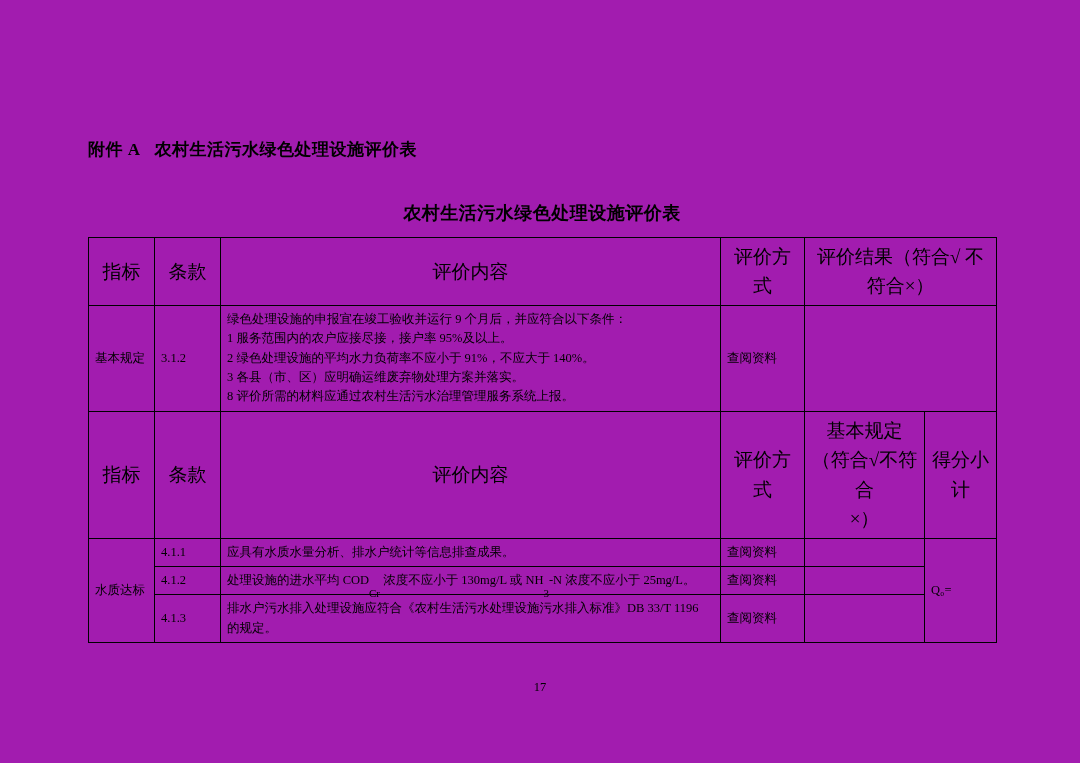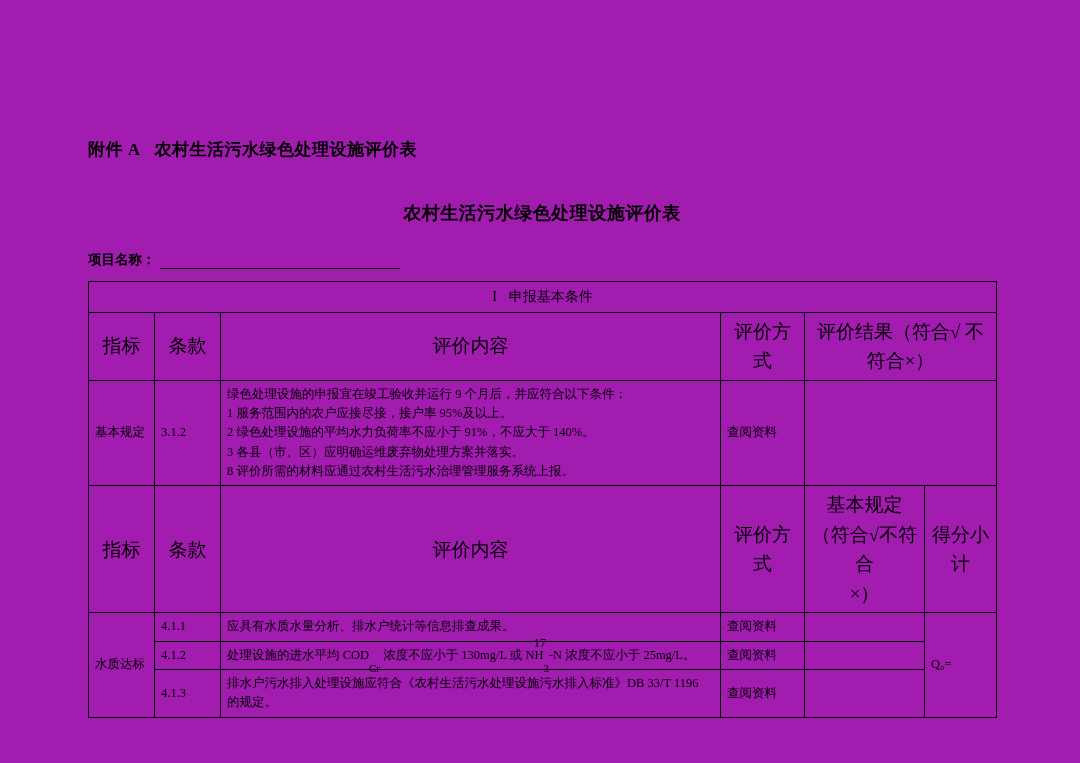--- a/index.html
+++ b/index.html
@@ -90,58 +90,49 @@
     margin: 0;
     padding: 0;
   }
   .list-line {
     display: block;
   }
   .pad-left { padding-left: 8px; }
   .footer-page {
     position: absolute;
     left: 0;
-    top: 636px;
+    top: 680px;
     width: 1080px;
     text-align: center;
     font-size: 12.5px;
   }
   sub { font-size: 11px; vertical-align: baseline; position: relative; top: 13px; }
 </style>
 </head>
 <body>
 
 <div class="page">
   <div class="content">
 
     <div class="appendix-title">
       <span class="label">附件 A</span><span>农村生活污水绿色处理设施评价表</span>
     </div>
 
     <div class="doc-title">农村生活污水绿色处理设施评价表</div>
 
-    <div class="project-line">
-      <span>项目名称：</span>
-      <span class="blank"></span>
-    </div>
 
     <table class="eval">
       <colgroup>
         <col style="width:66px">
         <col style="width:66px">
         <col style="width:500px">
         <col style="width:84px">
         <col style="width:192px">
       </colgroup>
       <tbody>
-        <tr class="section-row">
-          <td colspan="5">
-            <span class="sec-label">I</span><span>申报基本条件</span>
-          </td>
-        </tr>
         <tr class="hdr">
           <td>指标</td>
           <td>条款</td>
           <td>评价内容</td>
           <td>评价方式</td>
           <td>评价结果（符合√ 不符合×）</td>
         </tr>
         <tr>
           <td class="ctr">基本规定</td>
           <td class="ctr">3.1.2</td>

